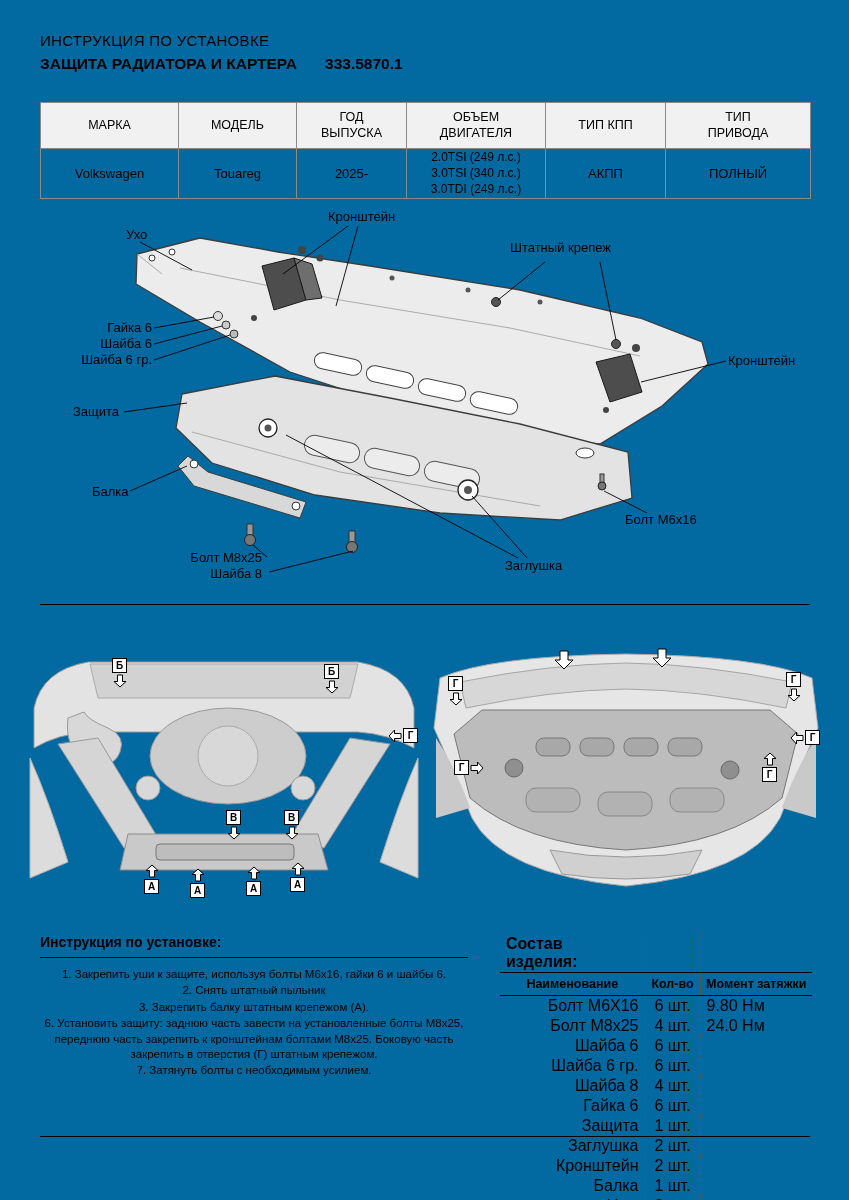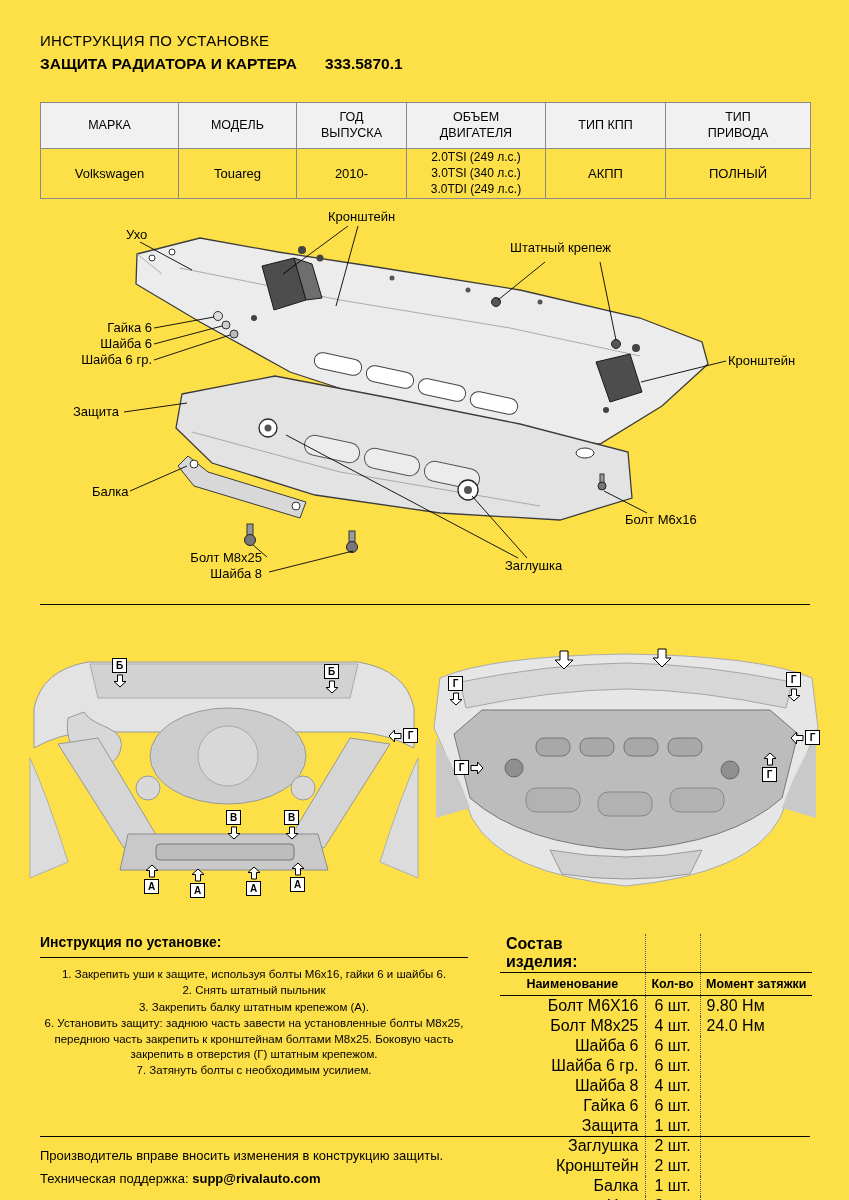--- a/index.html
+++ b/index.html
@@ -1,21 +1,21 @@
 <!DOCTYPE html>
 <html><head>
 <meta charset="utf-8">
 <style>
   * { margin:0; padding:0; box-sizing:border-box; }
   html,body { background:#fff; }
   body {
     width:849px; height:1200px; position:relative; overflow:hidden;
     font-family:"Liberation Sans", sans-serif; color:#000;
   }
-  .page { position:absolute; inset:0; background:#fde047; }
+  .page { position:absolute; inset:0; background:#0369a1; }
 
   
   .header { position:absolute; left:40px; top:32px; }
   .h1 { font-size:15px; letter-spacing:.3px; }
   .h2row { display:flex; gap:28px; margin-top:6px; font-weight:bold; font-size:15.5px; }
 
   
   table.spec { position:absolute; left:40px; top:102px; width:770px; border-collapse:collapse; table-layout:fixed; }
   .spec th, .spec td { border:1px solid #8a8a8a; text-align:center; vertical-align:middle; white-space:pre-line; }
   .spec th { background:#f1f1f1; font-weight:normal; font-size:12.5px; height:46px; line-height:1.25; }
@@ -98,21 +98,21 @@
 ВЫПУСКА</th>
       <th>ОБЪЕМ
 ДВИГАТЕЛЯ</th>
       <th>ТИП КПП</th>
       <th>ТИП
 ПРИВОДА</th>
     </tr>
     <tr>
       <td>Volkswagen</td>
       <td>Touareg</td>
-      <td>2010-</td>
+      <td>2025-</td>
       <td class="small">2.0TSI (249 л.с.)
 3.0TSI (340 л.с.)
 3.0TDI (249 л.с.)</td>
       <td>АКПП</td>
       <td>ПОЛНЫЙ</td>
     </tr>
   </tbody>
     </table>
 
   <div class="diagram">
@@ -446,21 +446,14 @@
         <td class="pname">Уши</td>
         <td class="pqty dl">2 шт.</td>
         <td class="ptq dl"></td>
       </tr>
     </tbody>
       </table>
   </div>
 
   <div class="rule rule2"></div>
 
-  <div class="footer">
-    <div>Производитель вправе вносить изменения в конструкцию защиты.</div>
-    <div class="fline2">
-      <span>Техническая поддержка:</span>
-      <span class="email">supp@rivalauto.com</span>
-    </div>
-  </div>
 
 </div>
 
 </body></html>

